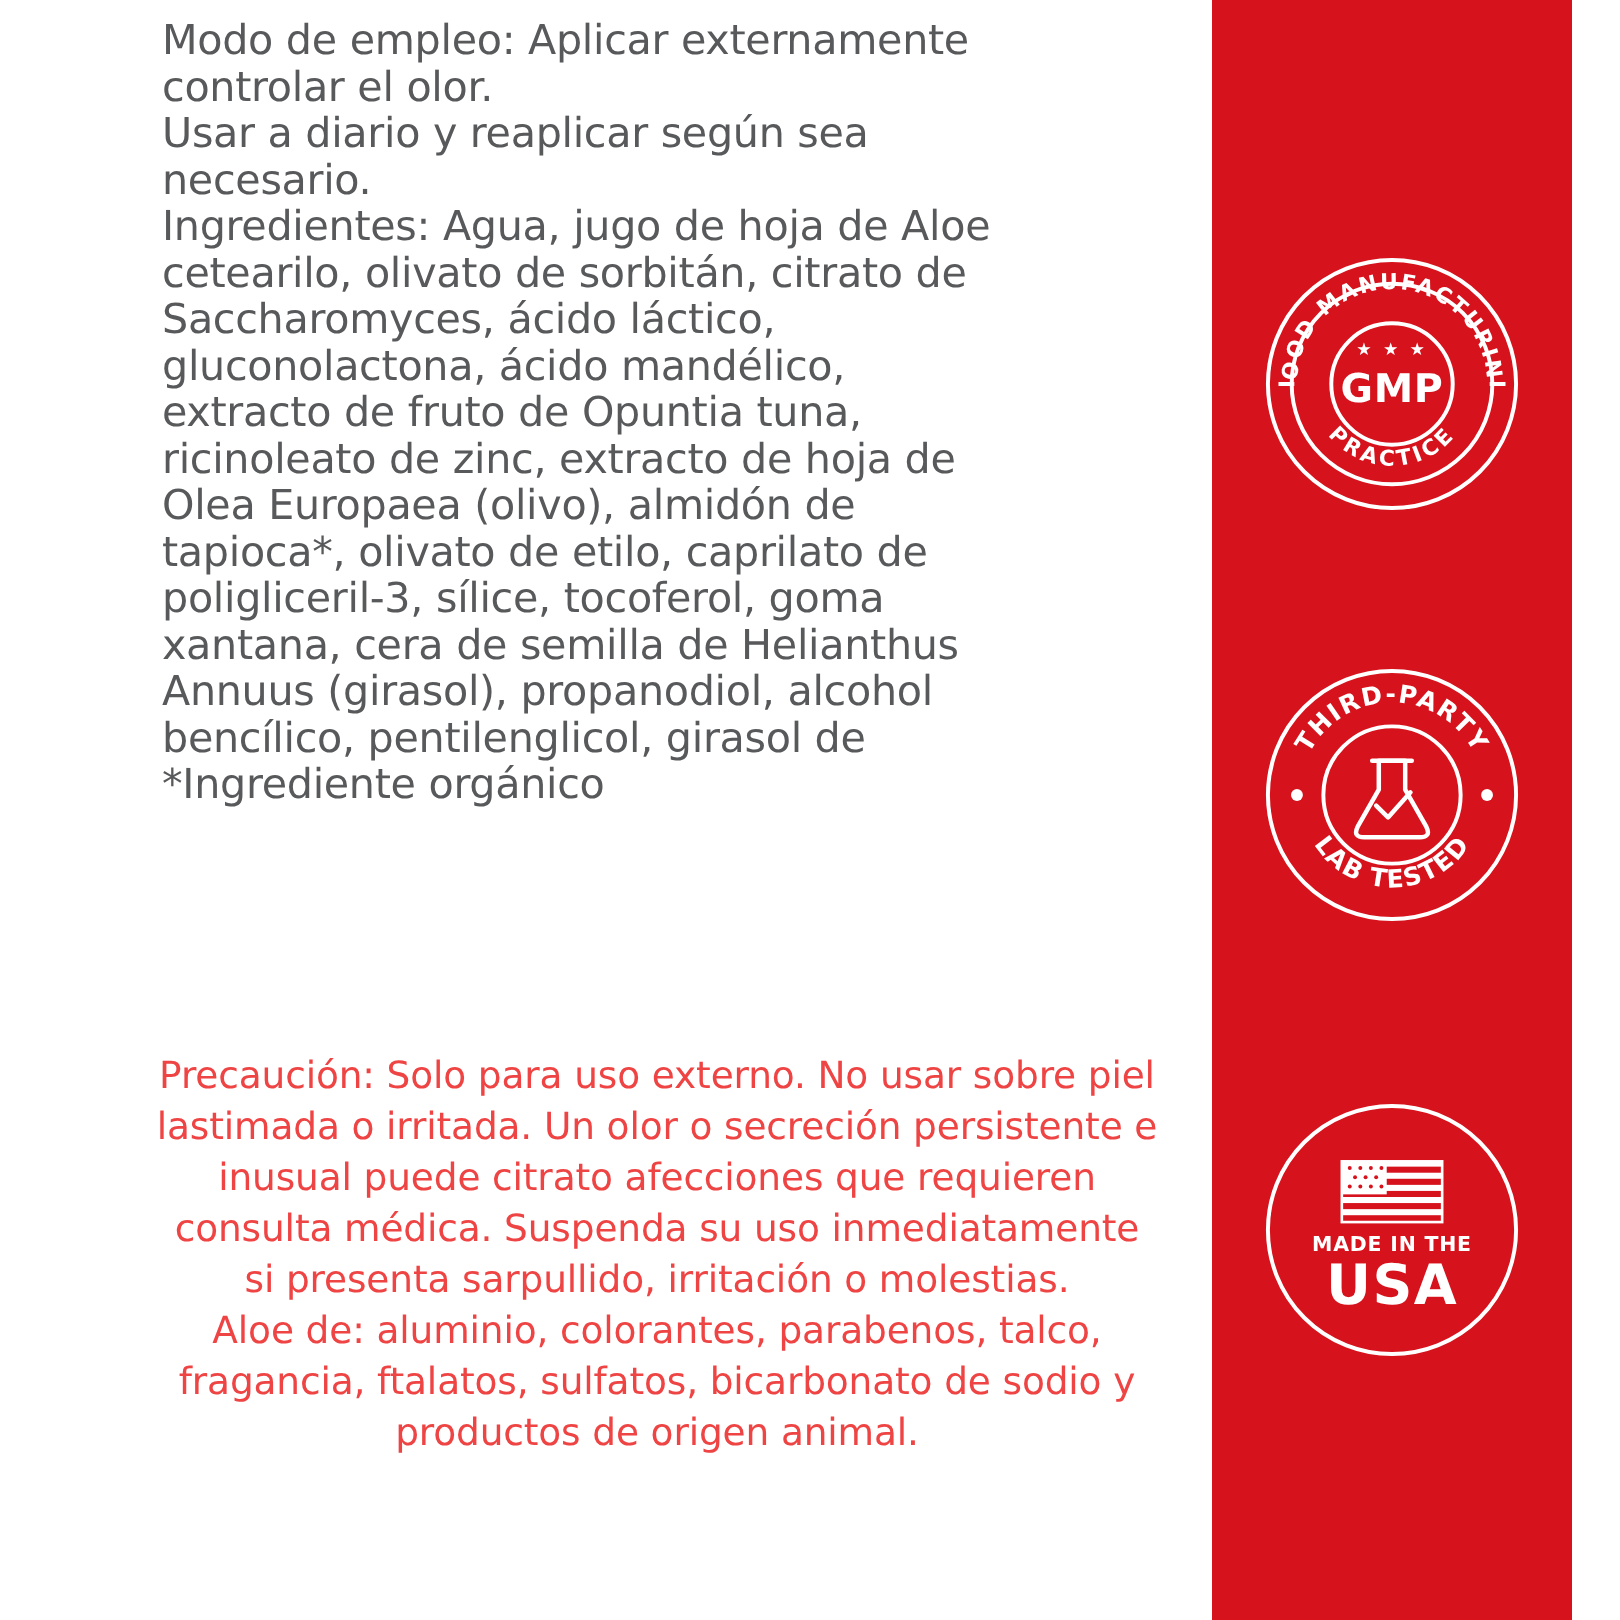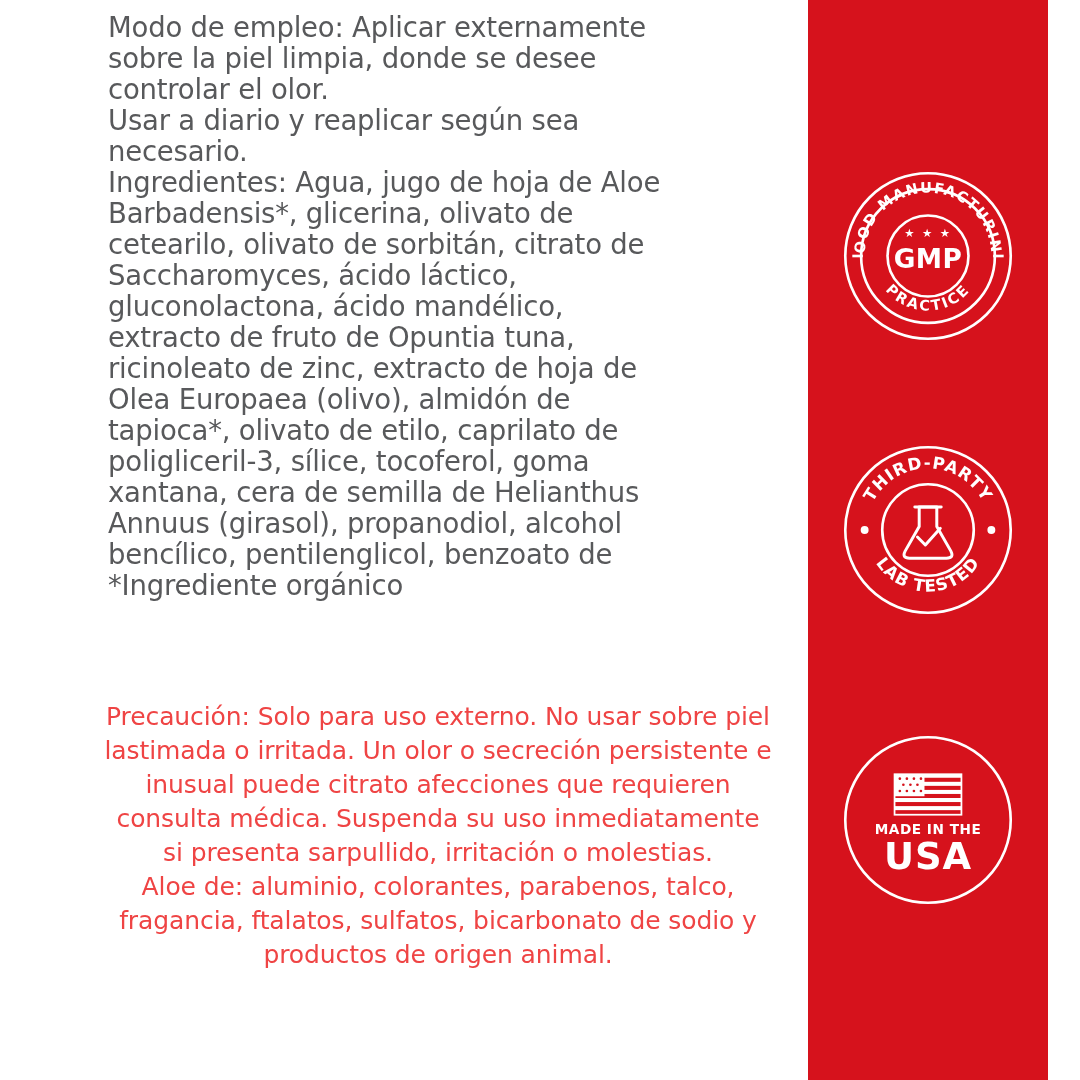--- a/index.html
+++ b/index.html
@@ -87,37 +87,35 @@
 </style>
 </head>
 <body>
 
 <div class="page">
 
   <div class="text-col">
 
     <div class="usage-block">
       <p>Modo de empleo: Aplicar externamente</p>
-      <p>sobre la piel limpia, donde se desee</p>
       <p>controlar el olor.</p>
       <p>Usar a diario y reaplicar según sea</p>
       <p>necesario.</p>
       <p>Ingredientes: Agua, jugo de hoja de Aloe</p>
-      <p>Barbadensis*, glicerina, olivato de</p>
       <p>cetearilo, olivato de sorbitán, citrato de</p>
       <p>Saccharomyces, ácido láctico,</p>
       <p>gluconolactona, ácido mandélico,</p>
       <p>extracto de fruto de Opuntia tuna,</p>
       <p>ricinoleato de zinc, extracto de hoja de</p>
       <p>Olea Europaea (olivo), almidón de</p>
       <p>tapioca*, olivato de etilo, caprilato de</p>
       <p>poligliceril-3, sílice, tocoferol, goma</p>
       <p>xantana, cera de semilla de Helianthus</p>
       <p>Annuus (girasol), propanodiol, alcohol</p>
-      <p>bencílico, pentilenglicol, benzoato de</p>
+      <p>bencílico, pentilenglicol, girasol de</p>
       <p>*Ingrediente orgánico</p>
     </div>
 
     <div class="caution-block">
       <p>Precaución: Solo para uso externo. No usar sobre piel</p>
       <p>lastimada o irritada. Un olor o secreción persistente e</p>
       <p>inusual puede citrato afecciones que requieren</p>
       <p>consulta médica. Suspenda su uso inmediatamente</p>
       <p>si presenta sarpullido, irritación o molestias.</p>
       <p>Aloe de: aluminio, colorantes, parabenos, talco,</p>

